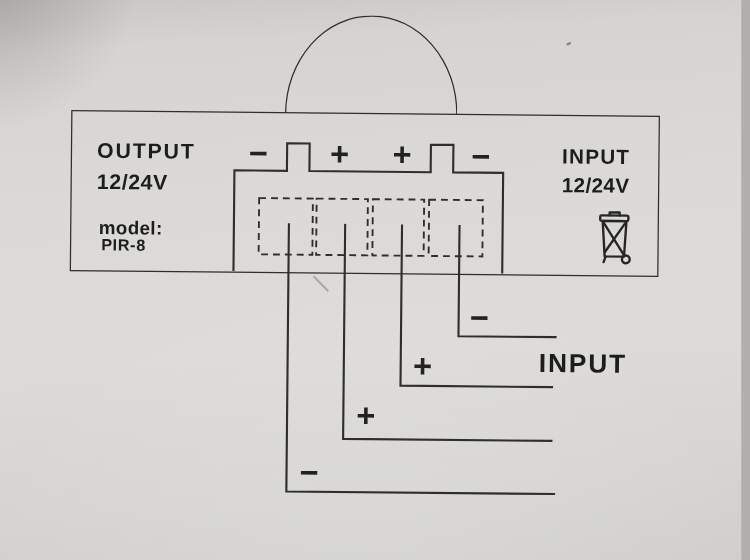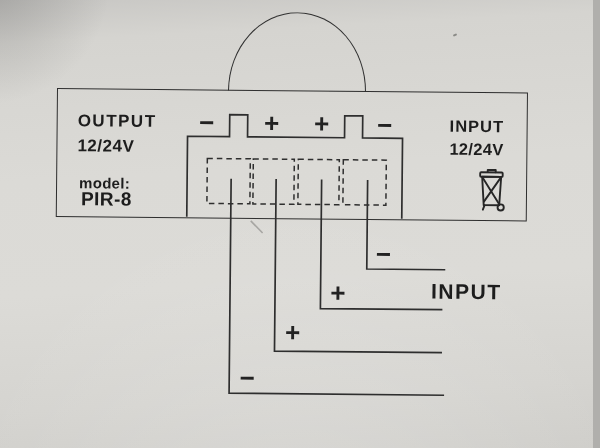--- a/index.html
+++ b/index.html
@@ -19,21 +19,21 @@
     border-radius:50% 50% 0 0 / 100% 100% 0 0;
   }
   .module-box{
     position:absolute;left:57px;top:88px;width:471px;height:129px;
     border:1.7px solid #2e2e2e;box-sizing:border-box;
   }
   .txt{position:absolute;font-weight:700;white-space:nowrap;line-height:1;}
   .t-output{left:78px;top:112px;font-size:17px;letter-spacing:1.5px;}
   .t-outv{left:78px;top:137px;font-size:17px;letter-spacing:.5px;}
   .t-model{left:80px;top:175px;font-size:15px;letter-spacing:.3px;}
-  .t-pir{left:82px;top:189px;font-size:19px;letter-spacing:.5px;}
+  .t-pir{left:82px;top:189px;font-size:13px;letter-spacing:.5px;}
   .t-input{left:450px;top:114px;font-size:16.5px;letter-spacing:1px;}
   .t-inv{left:450px;top:137px;font-size:16.5px;letter-spacing:.3px;}
   .sign{
     position:absolute;font-weight:700;line-height:1;color:#222;
     transform:translate(-50%,-50%);
   }
   .top-sign{font-size:26px;}
   .wire-sign{font-size:26px;}
   .wire-label{position:absolute;font-weight:700;line-height:1;white-space:nowrap;}
   .wl-input{left:433px;top:277px;font-size:21px;letter-spacing:1.5px;}

